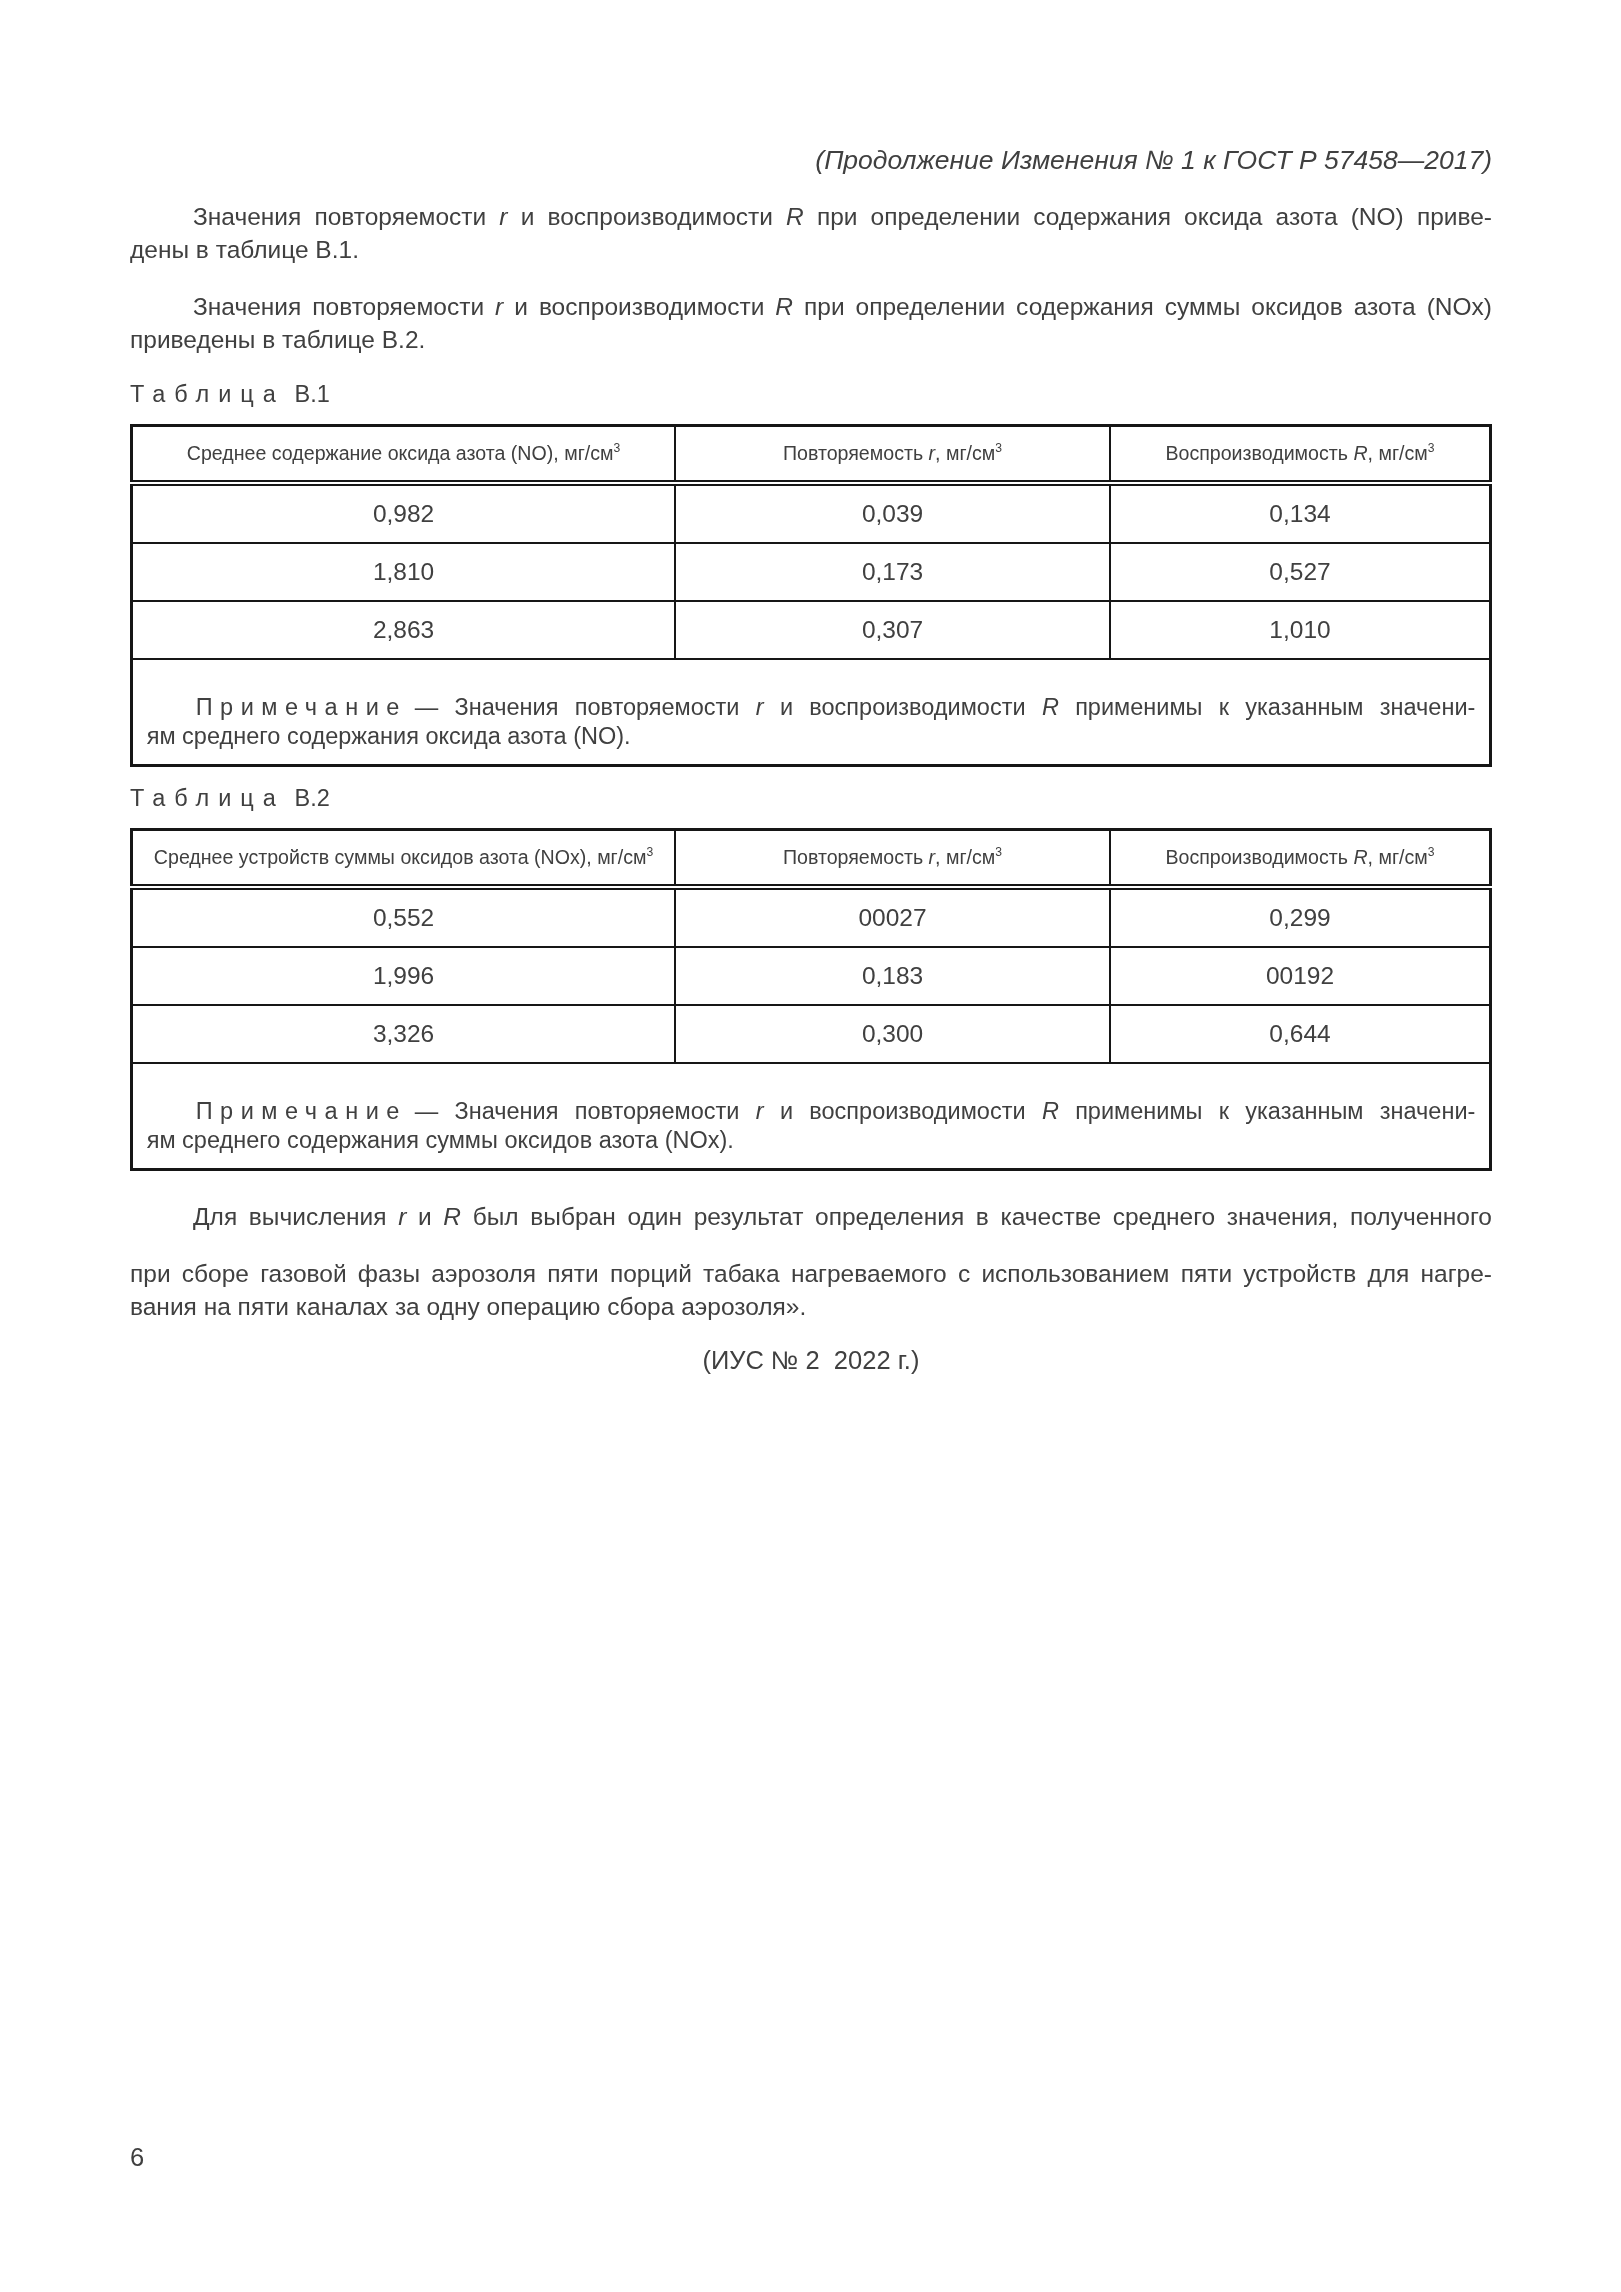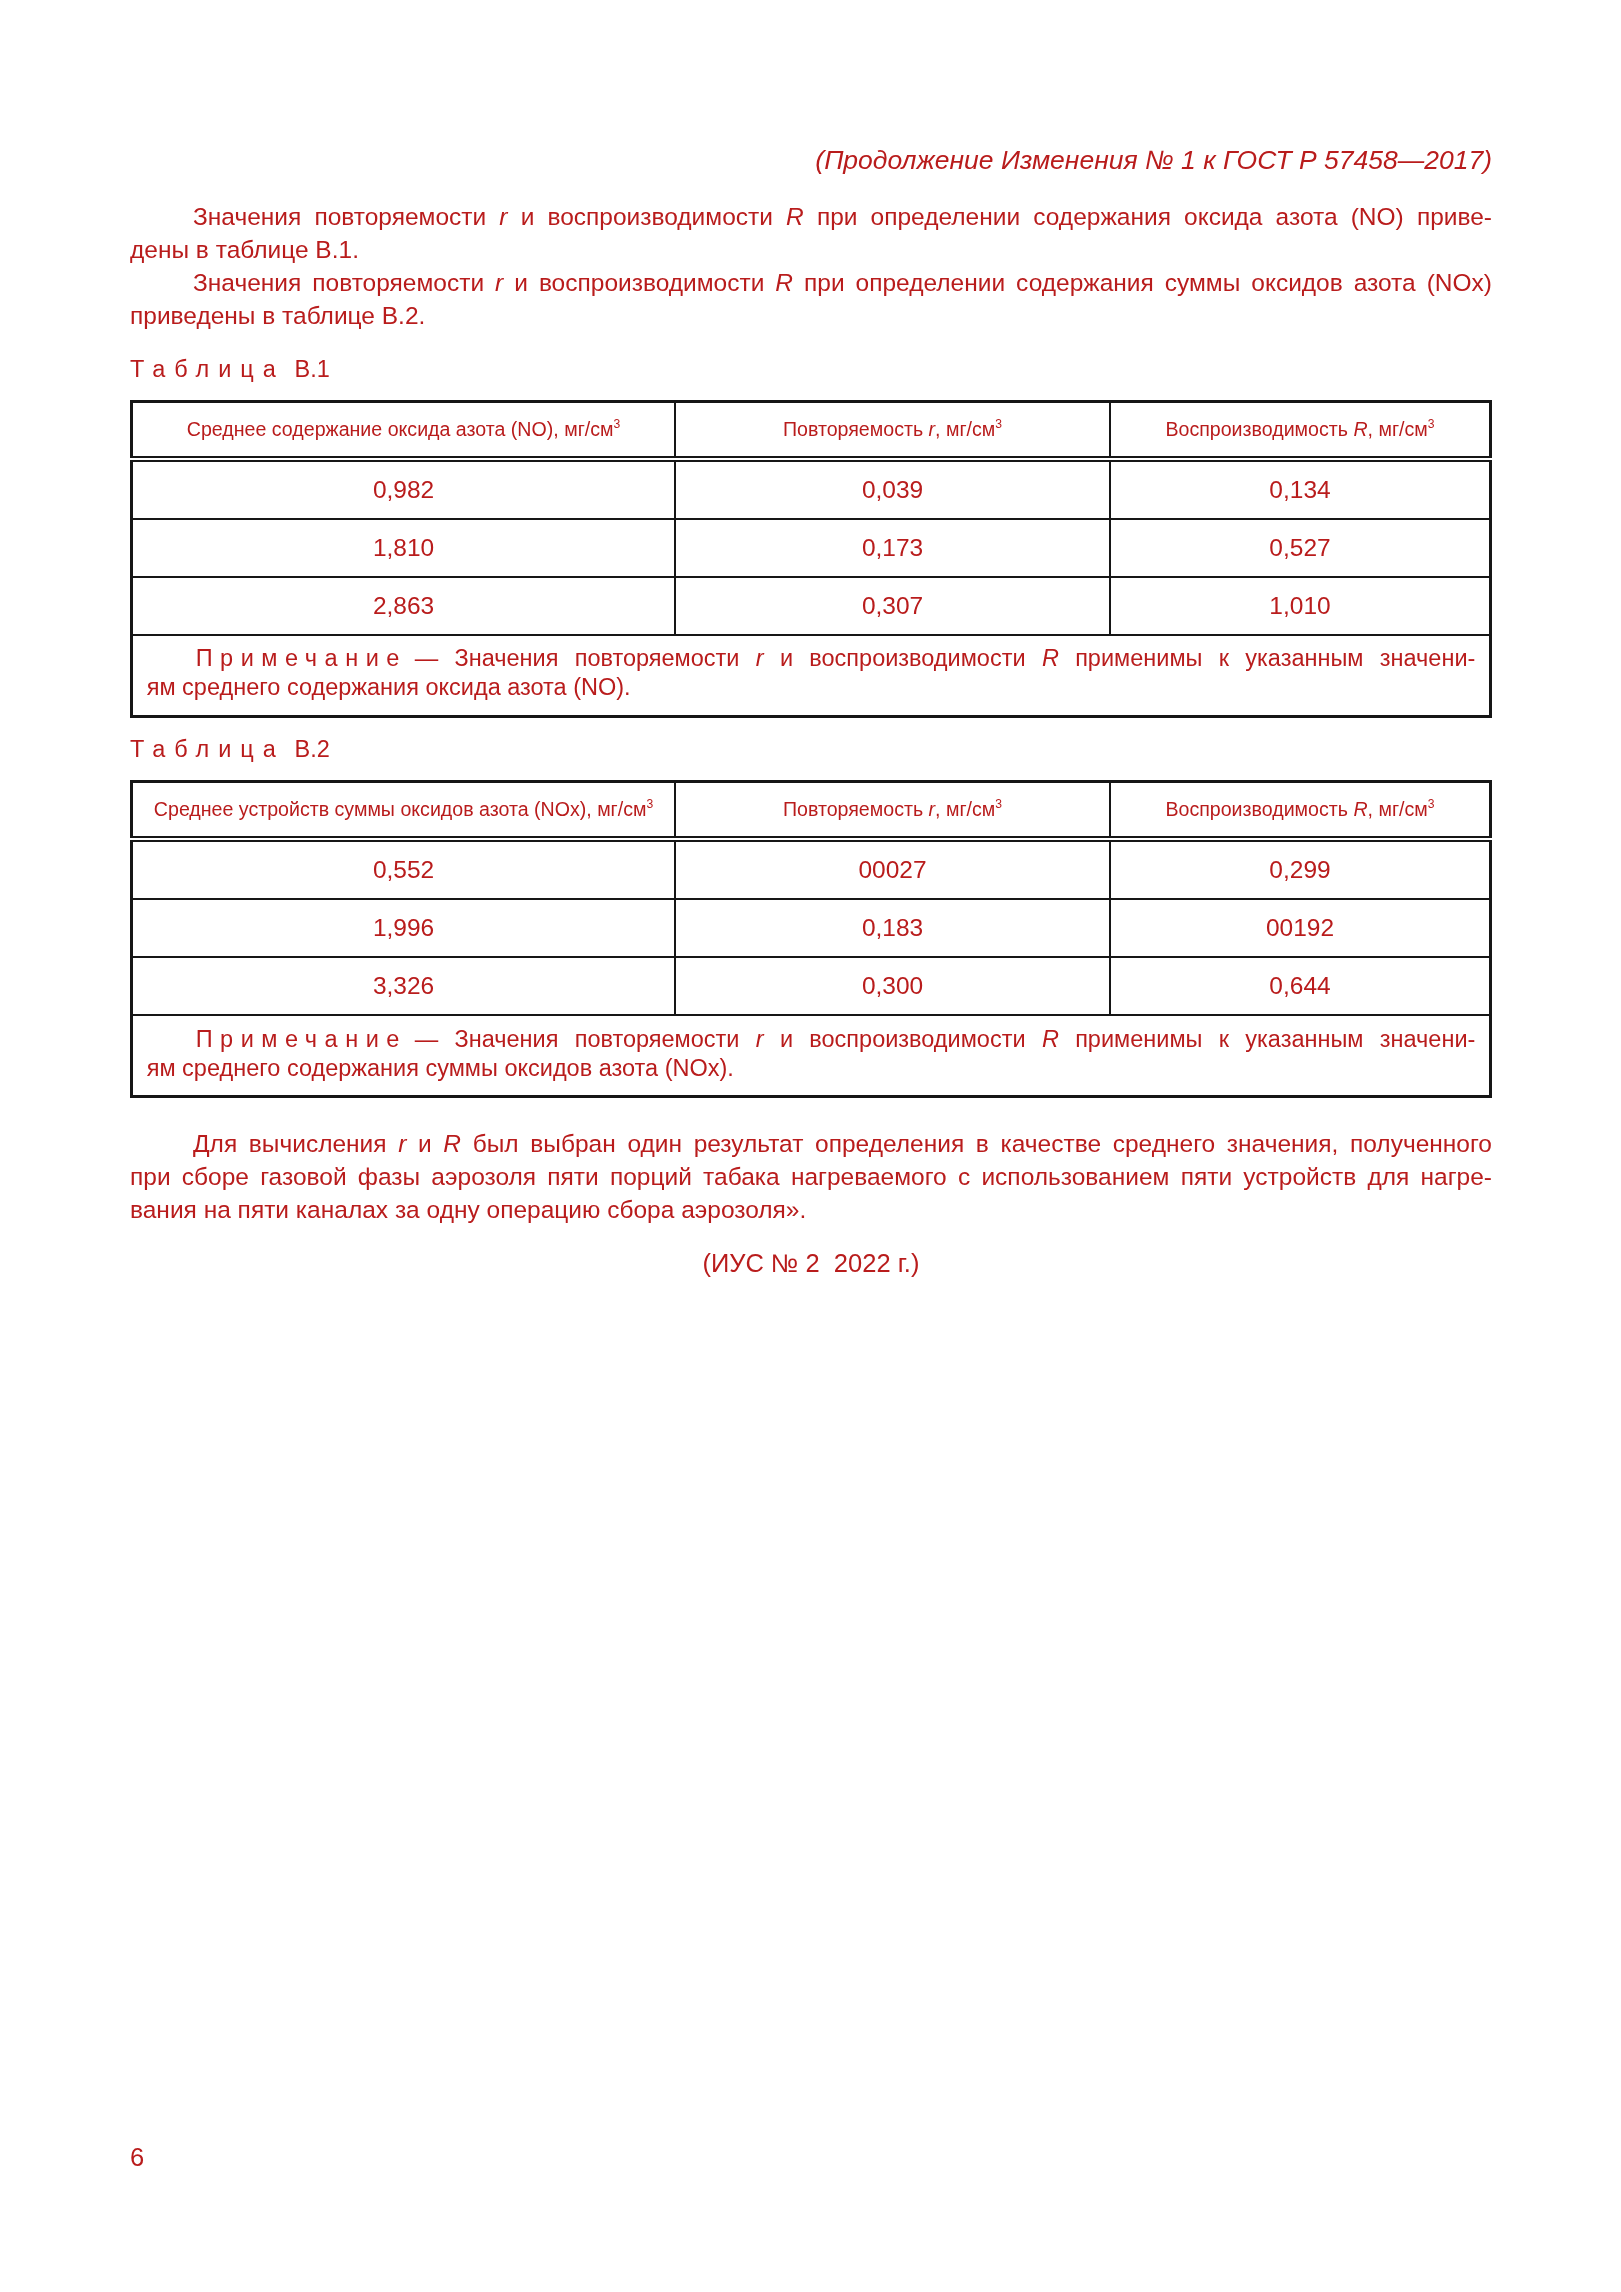--- a/index.html
+++ b/index.html
@@ -1,24 +1,24 @@
 <!DOCTYPE html>
 <html><head>
 <meta charset="utf-8">
 <style>
   html,body{margin:0;padding:0;background:#ffffff;}
-  .page{position:relative;width:1621px;height:2293px;background:#fff;color:#b91c1c;
+  .page{position:relative;width:1621px;height:2293px;background:#fff;color:#404040;
         font-family:"Liberation Sans","DejaVu Sans",sans-serif;overflow:hidden;}
   .content{position:absolute;left:130px;top:0;width:1362px;}
   .hdr{padding-top:145px;text-align:right;font-style:italic;font-size:26.5px;line-height:31px;}
   .para{font-size:24.5px;line-height:33px;}
   .p1{margin-top:23.5px;}
   .p3{margin-top:29px;}
   .line{white-space:normal;}
-  .jf{text-align:justify;text-align-last:justify;}
+  .jf{text-align:justify;text-align-last:justify;margin-top:24px;}
   .ind{text-indent:63px;}
   .tcap{margin-top:23.5px;font-size:23.5px;line-height:29px;}
   .lsp{letter-spacing:0.38em;}
   .capnum{margin-left:9.8px;}
   table.gtbl{border-collapse:collapse;width:100%;margin-top:15.7px;table-layout:fixed;}
   table.gtbl{border:3.9px solid #161616;}
   .gtbl th{font-weight:normal;font-size:19.6px;text-align:center;vertical-align:middle;
            height:49px;padding:2px 5.9px;white-space:nowrap;
            border-left:2px solid #161616;border-right:2px solid #161616;
            border-top:2.9px solid #161616;border-bottom:6.9px double #161616;}

